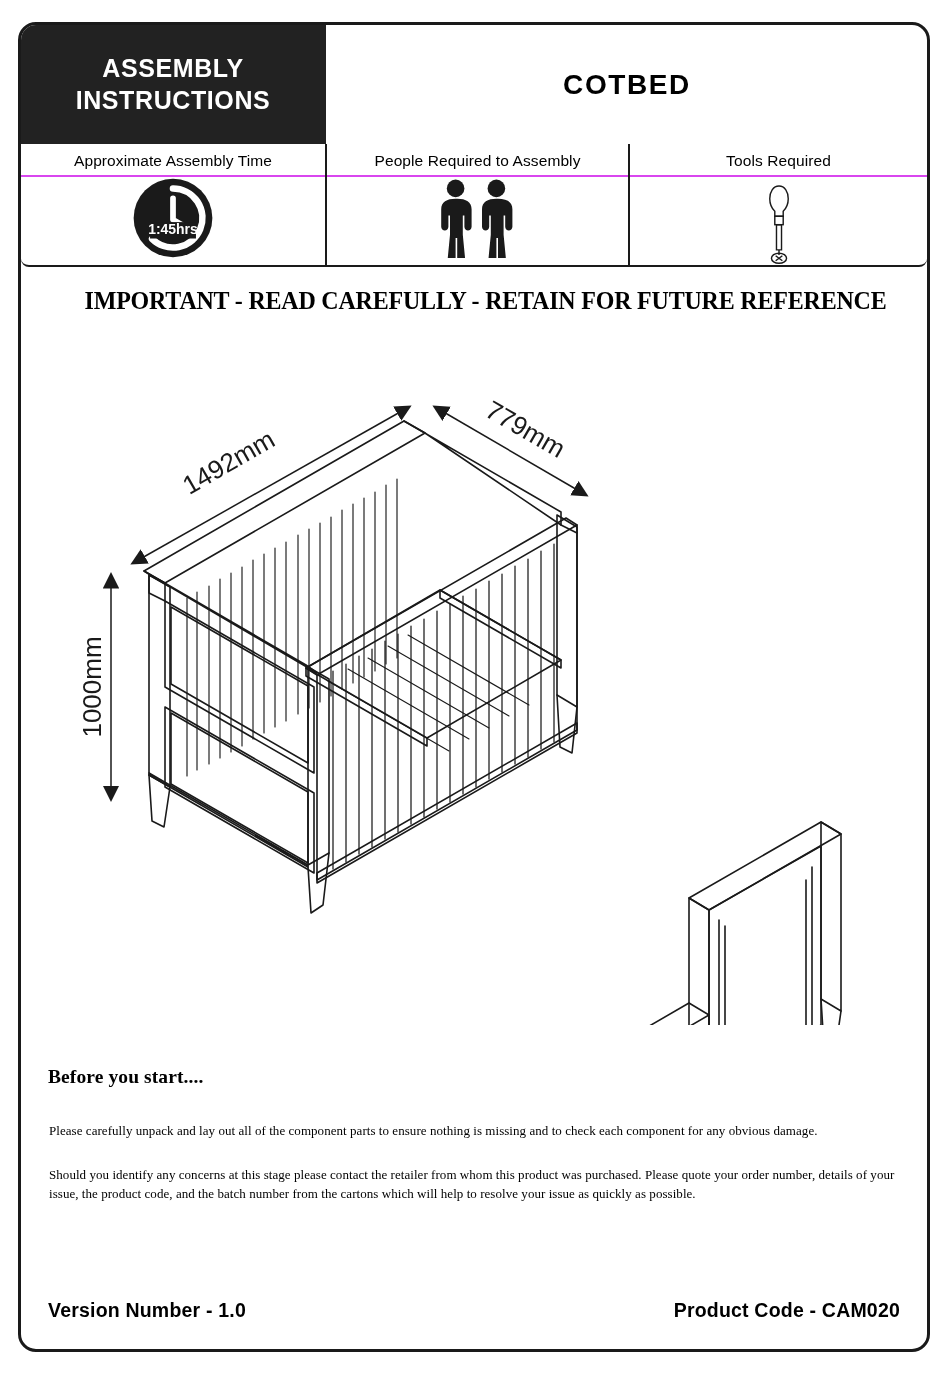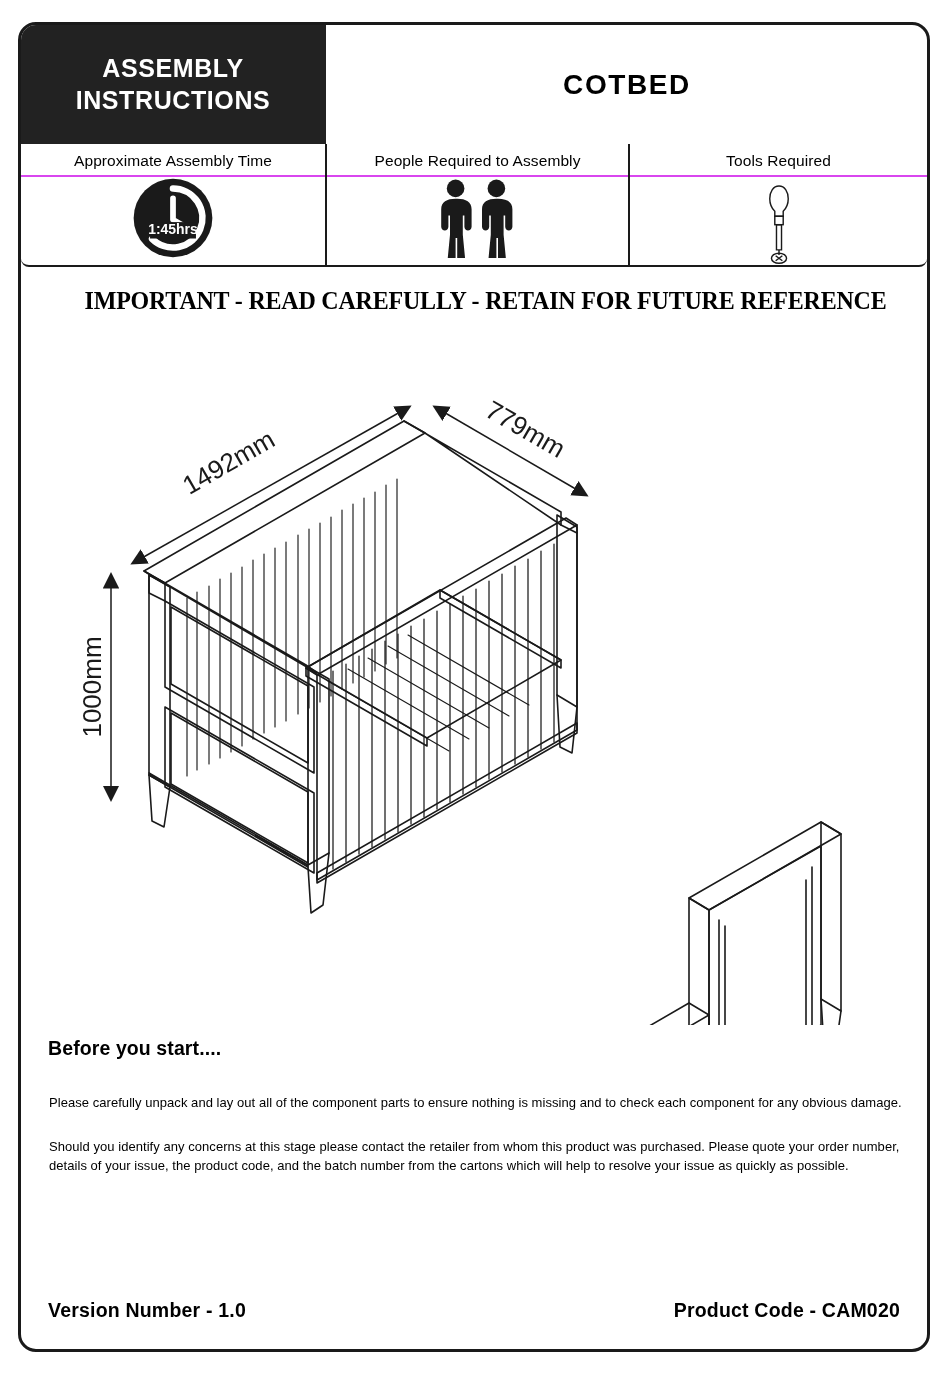--- a/index.html
+++ b/index.html
@@ -146,22 +146,23 @@
     top: 310px;
     width: 906px;
     height: 690px;
   }
   #illustration svg { display: block; }
 
   
   .copy {
     position: absolute;
     left: 27px;
-    top: 1012px;
+    top: 1041px;
     width: 862px;
+    font-family: Liberation Serif, serif;
   }
   .copy .lead {
     font-size: 19.5px;
     font-weight: bold;
     letter-spacing: 0.1px;
     margin: 0 0 34px 0;
   }
   .copy p.para {
     font-size: 13px;
     line-height: 1.42;

